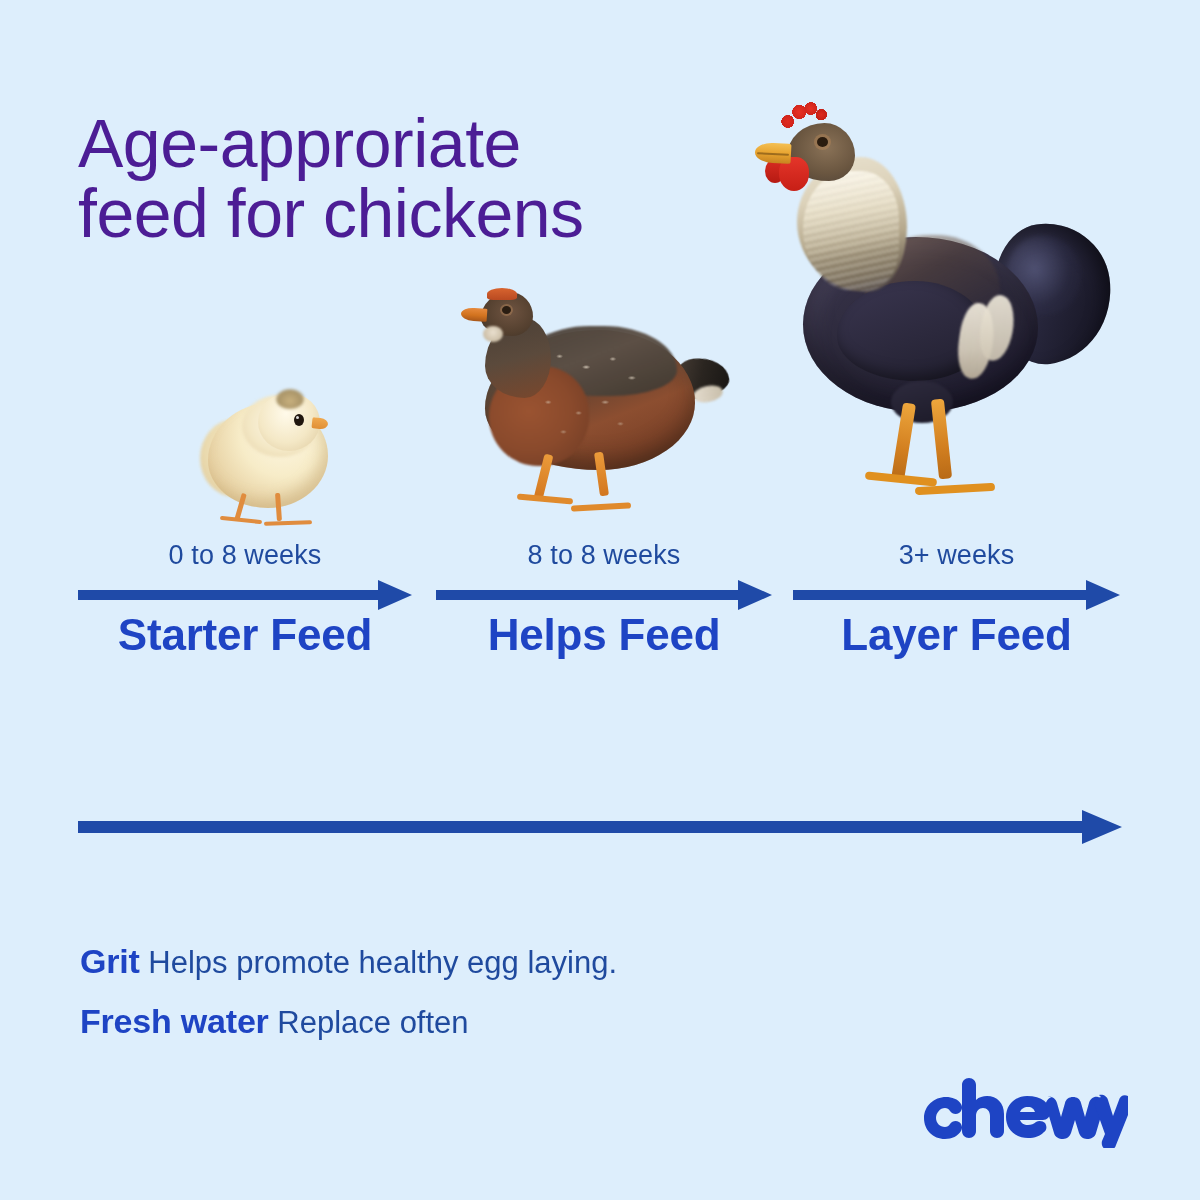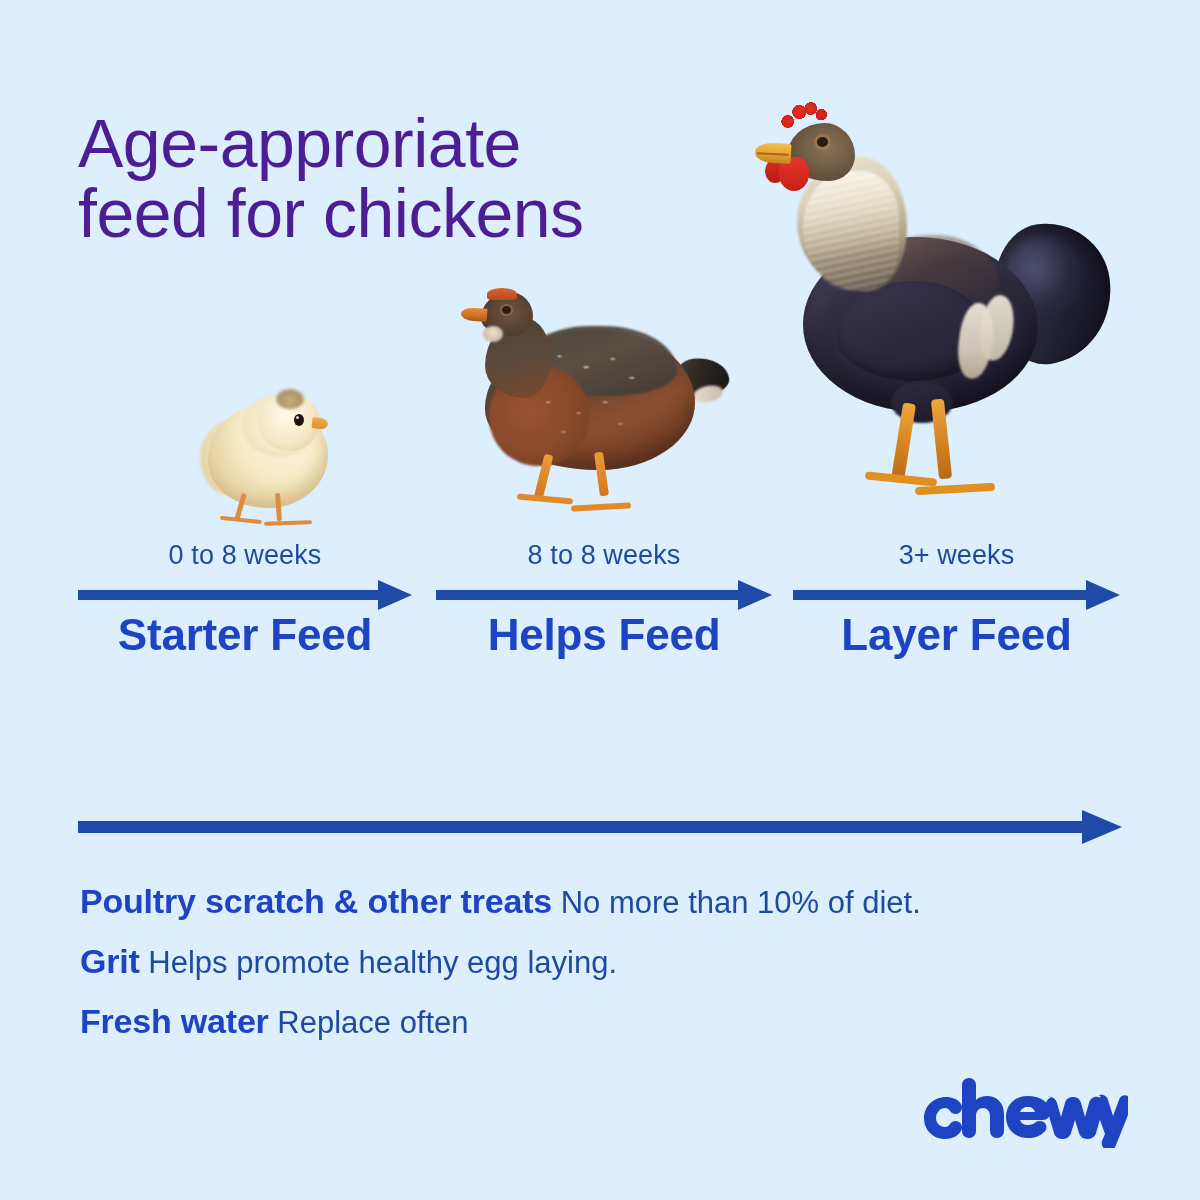--- a/index.html
+++ b/index.html
@@ -470,24 +470,20 @@
     </div>
     <div class="stage-name">Layer Feed</div>
   </div>
 
   <div id="allages-arrow">
     <svg width="100%" height="38" viewBox="0 0 1044 38" preserveAspectRatio="none">
       <path d="M0 13 H1004 V2 L1044 19 L1004 36 V25 H0 Z" fill="#1f4aa8"></path>
     </svg>
   </div>
 
-  <div id="note1" class="note">
-    <b>Poultry scratch &amp; other treats</b>
-    <span>No more than 10% of diet.</span>
-  </div>
   <div id="note3" class="note">
     <b>Fresh water</b>
     <span>Replace often</span>
   </div>
   <div id="note2" class="note">
     <b>Grit</b>
     <span>Helps promote healthy egg laying.</span>
   </div>
 
   <div id="chewy-logo">

